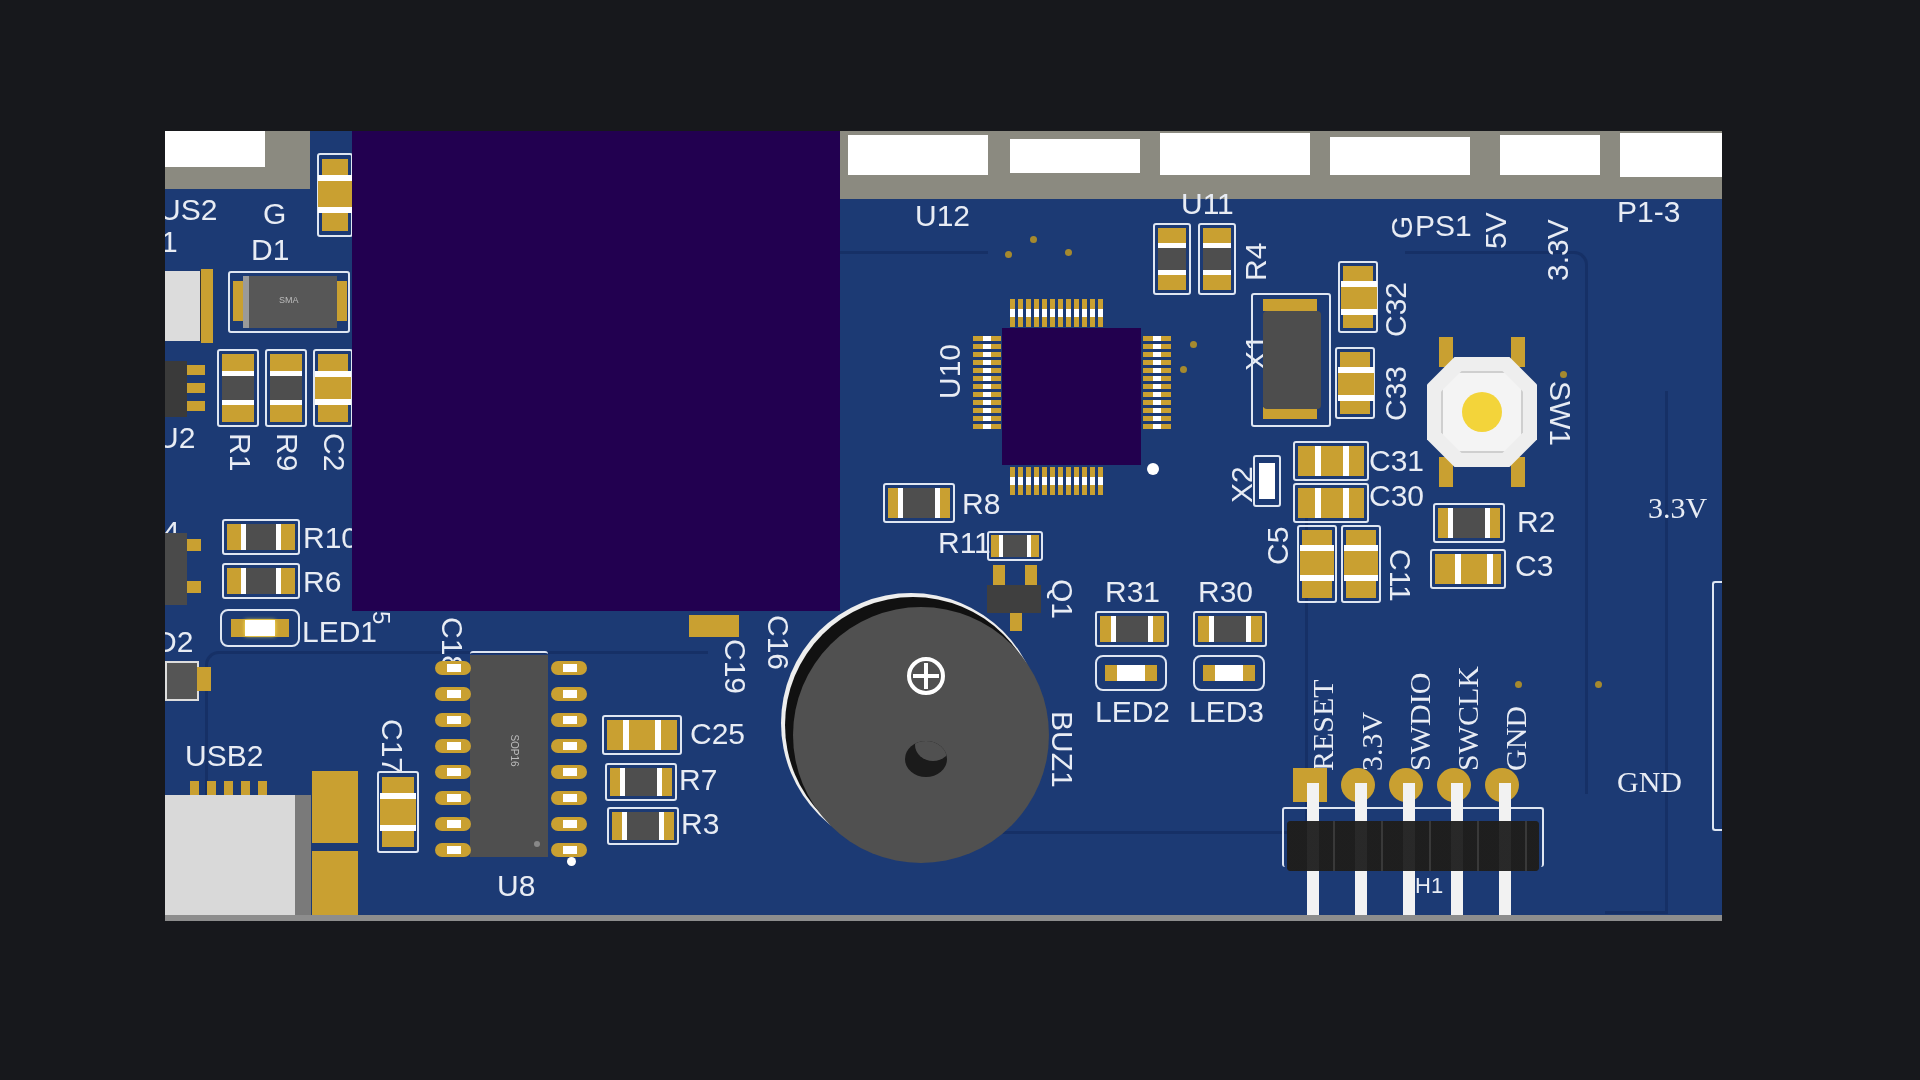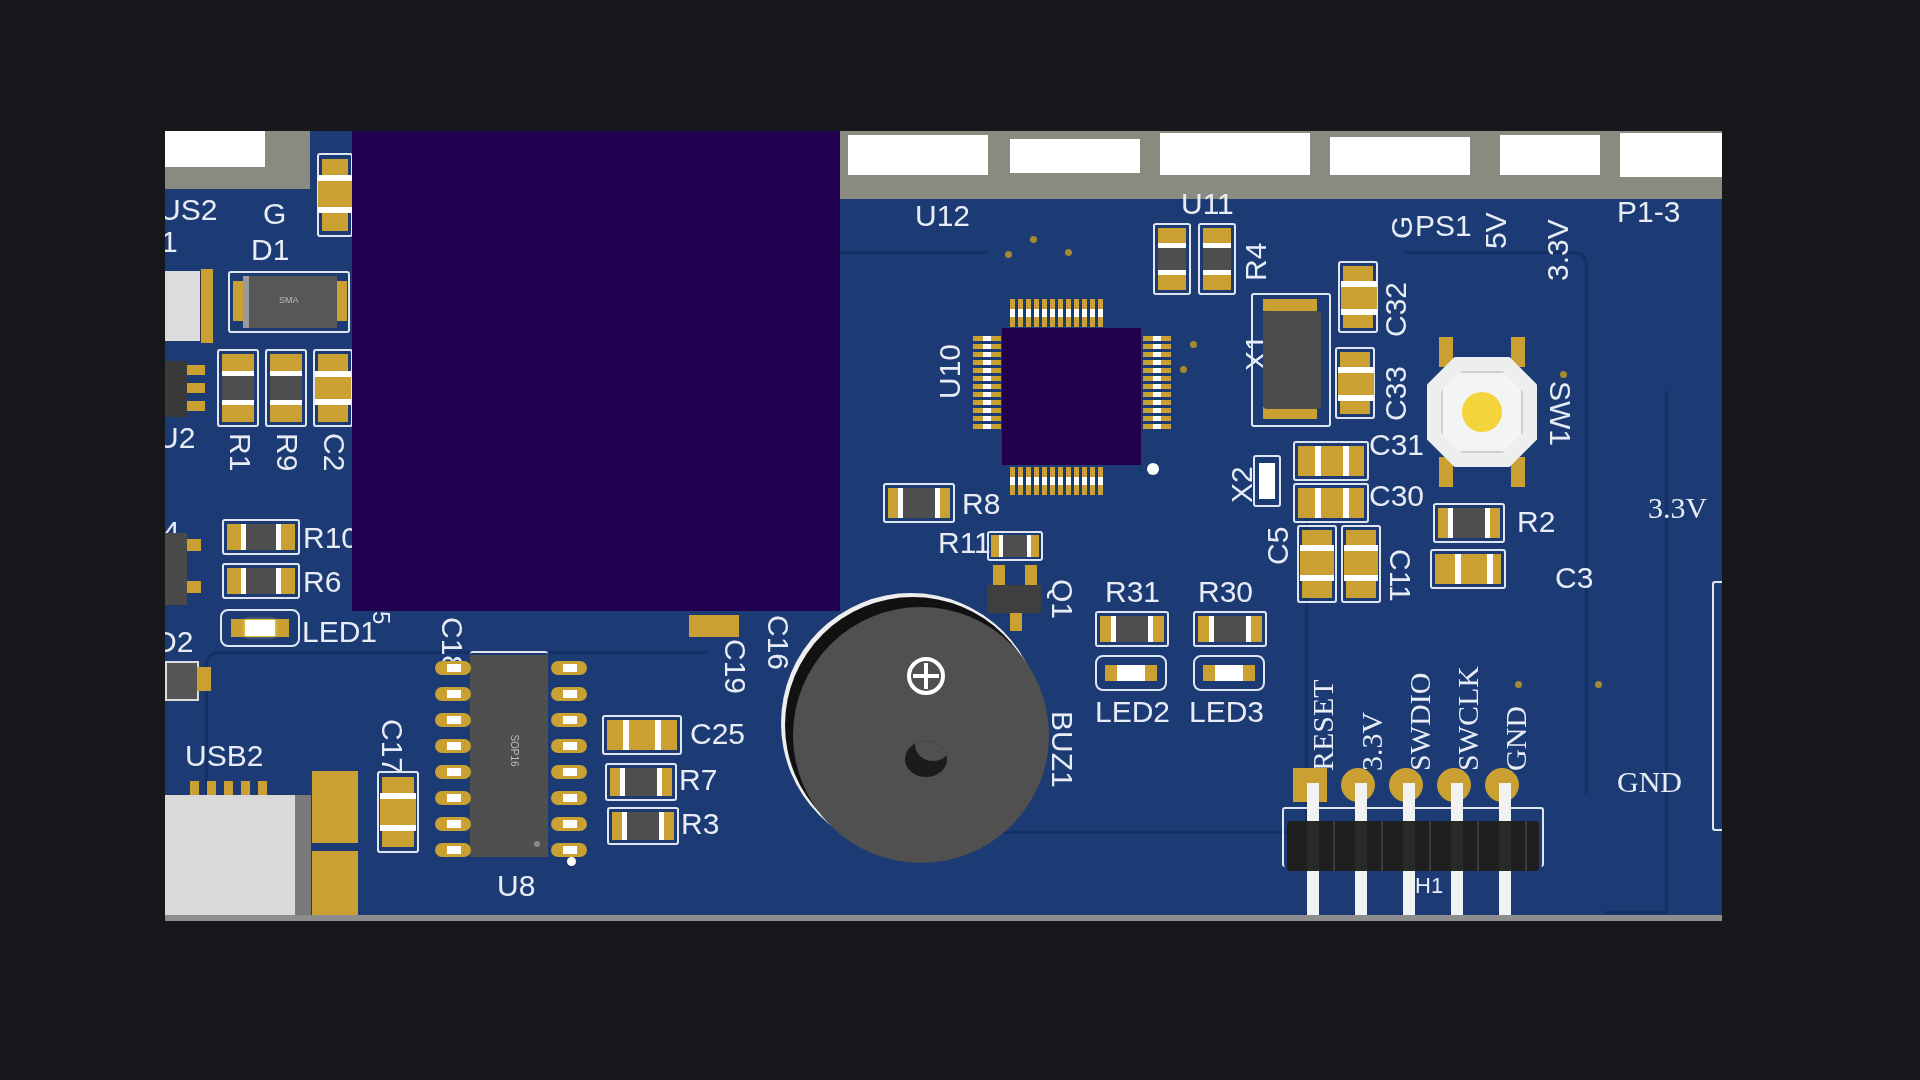--- a/index.html
+++ b/index.html
@@ -295,21 +295,21 @@
   <div class="pad" style="left:1175px;top:221px;width:30px;height:62px;"></div>
   <div class="abs" style="left:1173px;top:236px;width:36px;height:34px;background:#c9a031;border-top:6px solid #fff;border-bottom:6px solid #fff;box-sizing:border-box;"></div>
   <span class="silk rot90" style="left:1216px;top:290px;">C33</span>
 
   <span class="silk rot90" style="left:1062px;top:372px;">X2</span>
   <div class="outline" style="left:1088px;top:324px;width:28px;height:52px;"></div>
   <div class="abs" style="left:1094px;top:332px;width:16px;height:36px;background:#fff;"></div>
   <div class="outline" style="left:1128px;top:310px;width:76px;height:40px;"></div>
   <div class="pad" style="left:1133px;top:315px;width:66px;height:30px;"></div>
   <div class="abs" style="left:1150px;top:315px;width:34px;height:30px;background:#c9a031;border-left:6px solid #fff;border-right:6px solid #fff;box-sizing:border-box;"></div>
-  <span class="silk" style="left:1204px;top:299px;">C31</span>
+  <span class="silk" style="left:1204px;top:315px;">C31</span>
   <div class="outline" style="left:1128px;top:352px;width:76px;height:40px;"></div>
   <div class="pad" style="left:1133px;top:357px;width:66px;height:30px;"></div>
   <div class="abs" style="left:1150px;top:357px;width:34px;height:30px;background:#c9a031;border-left:6px solid #fff;border-right:6px solid #fff;box-sizing:border-box;"></div>
   <span class="silk" style="left:1204px;top:350px;">C30</span>
 
   <span class="silk rot90" style="left:1098px;top:434px;">C5</span>
   <div class="outline" style="left:1132px;top:394px;width:40px;height:78px;"></div>
   <div class="pad" style="left:1137px;top:399px;width:30px;height:68px;"></div>
   <div class="abs" style="left:1135px;top:414px;width:34px;height:36px;background:#c9a031;border-top:6px solid #fff;border-bottom:6px solid #fff;box-sizing:border-box;"></div>
   <div class="outline" style="left:1176px;top:394px;width:40px;height:78px;"></div>
@@ -360,21 +360,21 @@
   <span class="silk" style="left:930px;top:566px;">LED2</span>
   <span class="silk" style="left:1024px;top:566px;">LED3</span>
 
   <div class="outline" style="left:1268px;top:372px;width:72px;height:40px;"></div>
   <div class="pad" style="left:1273px;top:377px;width:62px;height:30px;"></div>
   <div class="resbody" style="left:1283px;top:377px;width:42px;height:30px;border-left:5px solid #fff;border-right:5px solid #fff;box-sizing:border-box;"></div>
   <span class="silk" style="left:1352px;top:376px;">R2</span>
   <div class="outline" style="left:1265px;top:418px;width:76px;height:40px;"></div>
   <div class="pad" style="left:1270px;top:423px;width:66px;height:30px;"></div>
   <div class="abs" style="left:1290px;top:423px;width:38px;height:30px;background:#c9a031;border-left:6px solid #fff;border-right:6px solid #fff;box-sizing:border-box;"></div>
-  <span class="silk" style="left:1350px;top:432px;margin-left:40px;">C3</span>
+  <span class="silk" style="left:1350px;top:420px;">C3</span>
 
   <div class="pad" style="left:1274px;top:206px;width:14px;height:30px;"></div>
   <div class="pad" style="left:1346px;top:206px;width:14px;height:30px;"></div>
   <div class="pad" style="left:1274px;top:326px;width:14px;height:30px;"></div>
   <div class="pad" style="left:1346px;top:326px;width:14px;height:30px;"></div>
   <div class="abs" style="left:1262px;top:226px;width:110px;height:110px;background:#eeeeee;clip-path:polygon(25% 0,75% 0,100% 25%,100% 75%,75% 100%,25% 100%,0 75%,0 25%);">
     <div style="position:absolute;left:14px;top:14px;width:82px;height:82px;border:2px solid #cfcfcf;box-sizing:border-box;clip-path:polygon(25% 0,75% 0,100% 25%,100% 75%,75% 100%,25% 100%,0 75%,0 25%);background:#f4f4f4;"></div>
     <div style="position:absolute;left:35px;top:35px;width:40px;height:40px;border-radius:50%;background:#f3d43a;"></div>
   </div>
   <span class="silk rot90cw" style="left:1410px;top:250px;">SW1</span>

